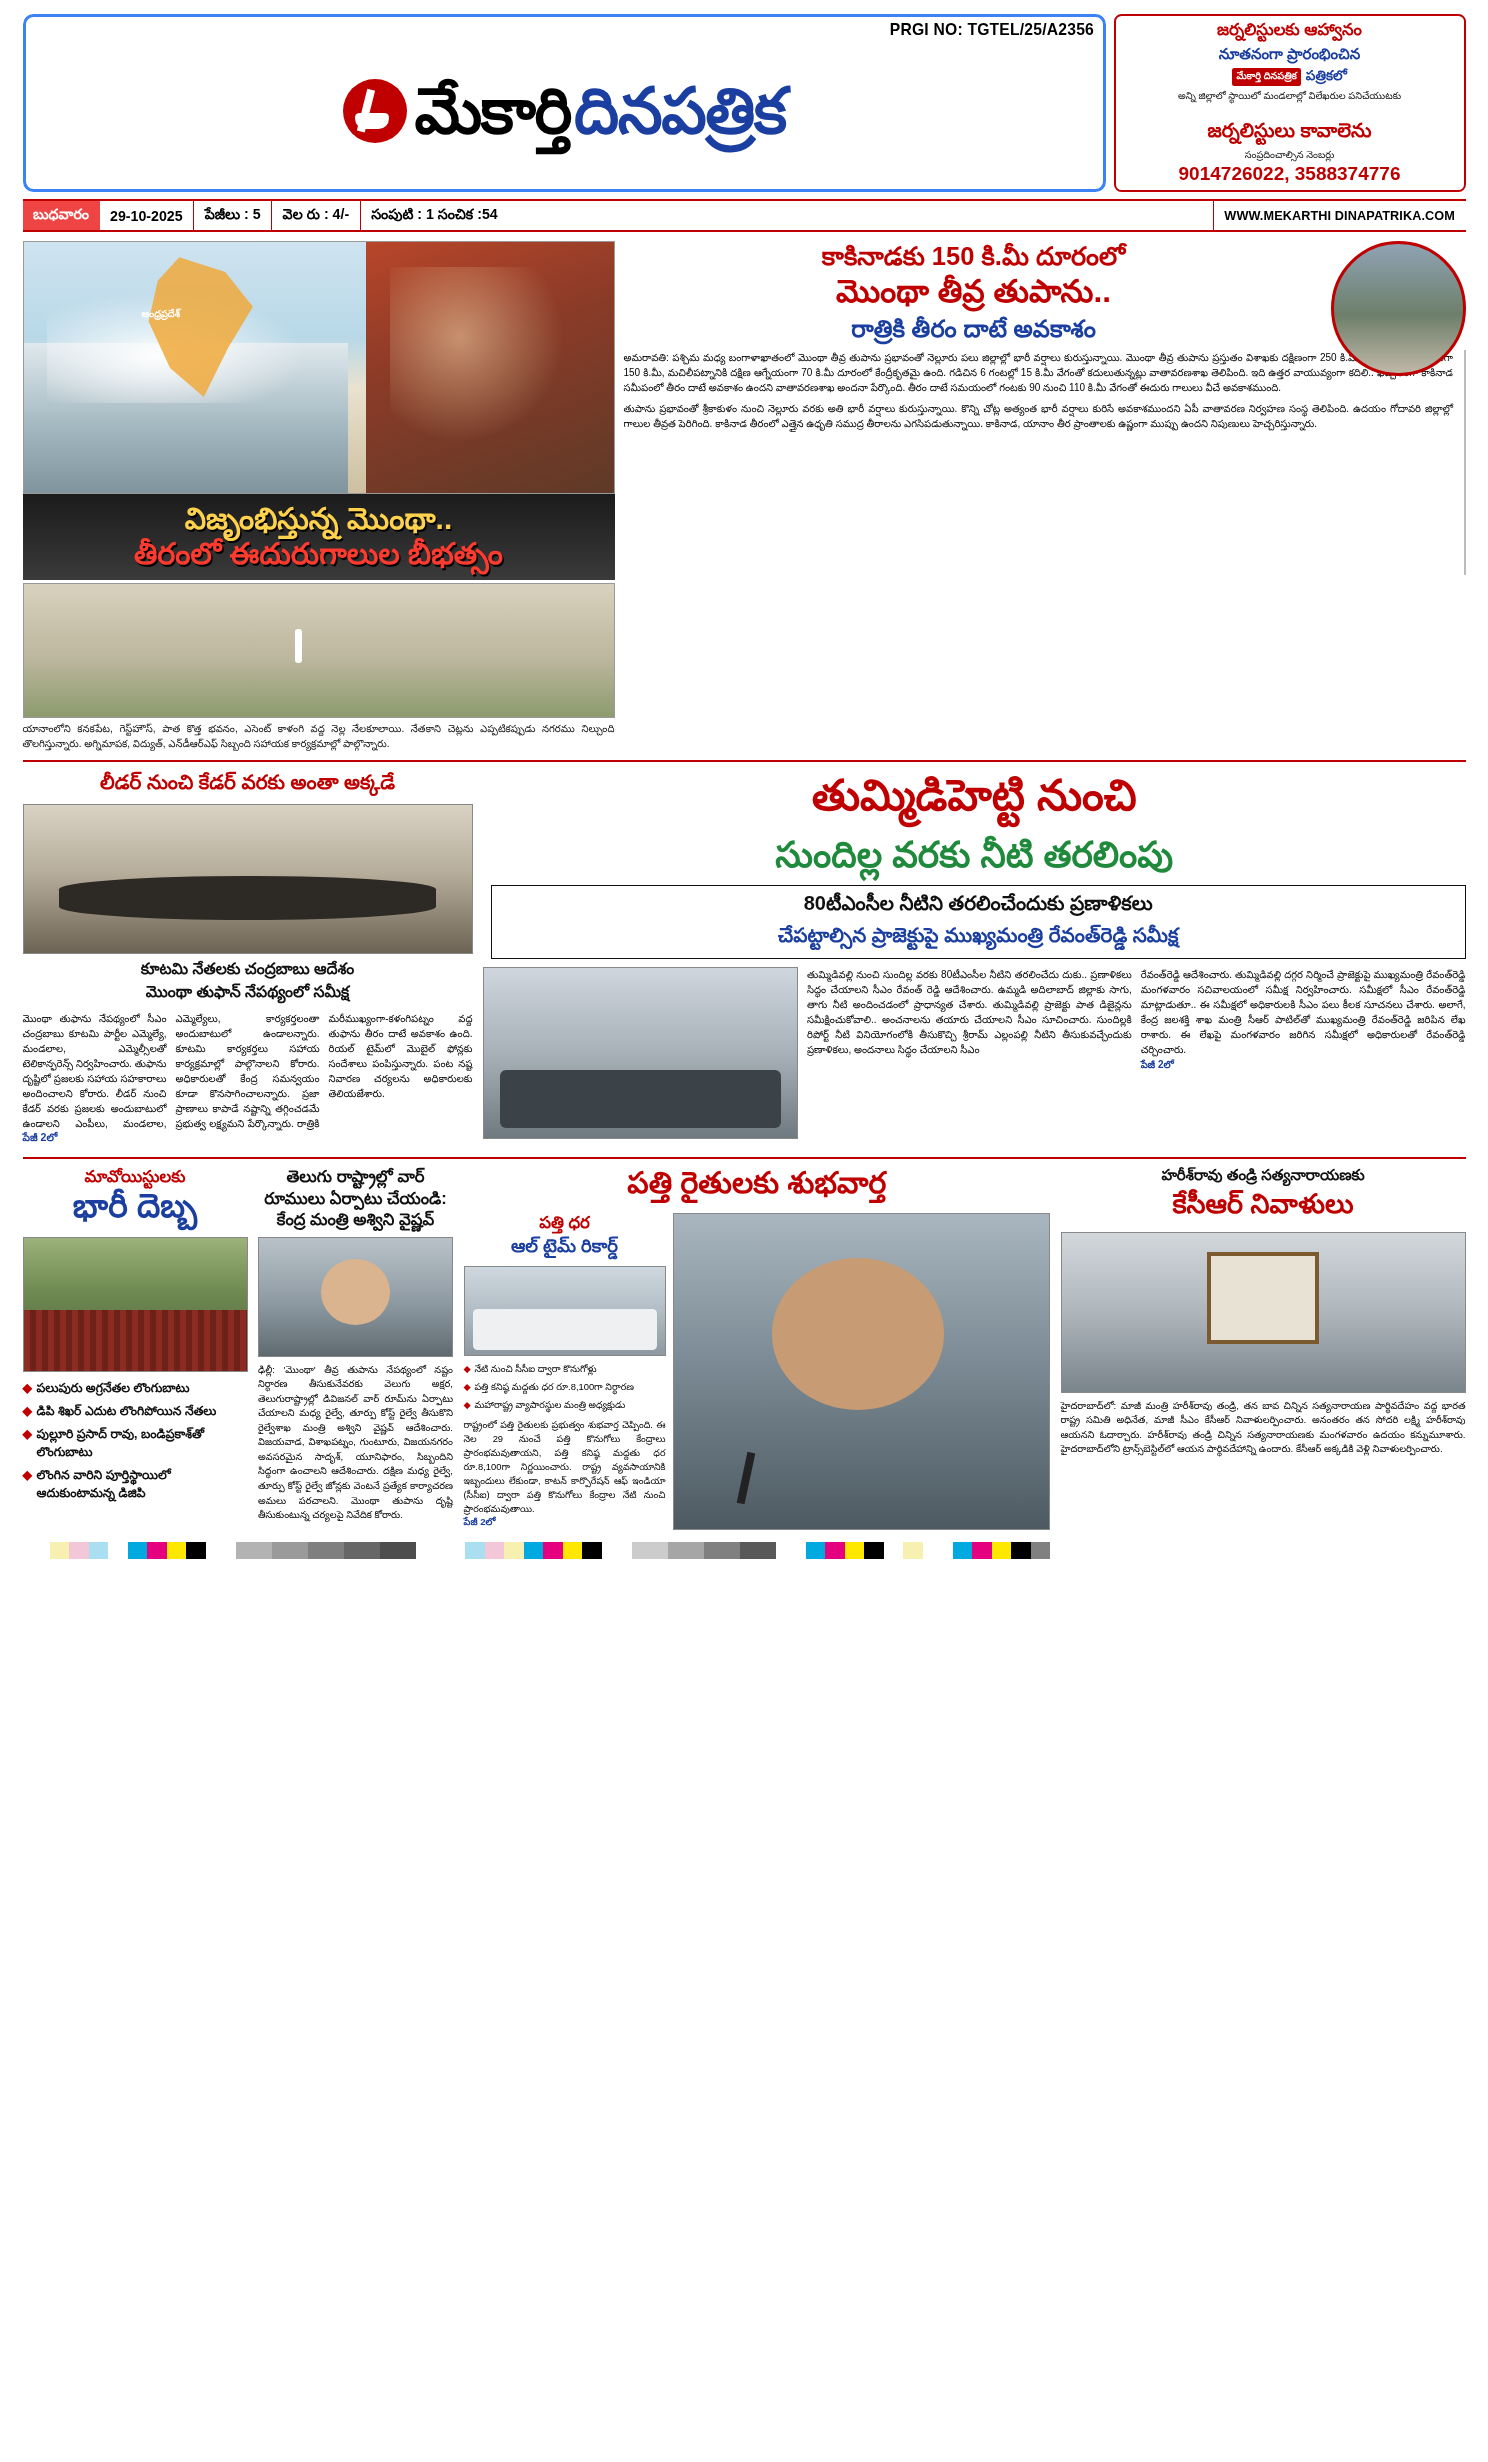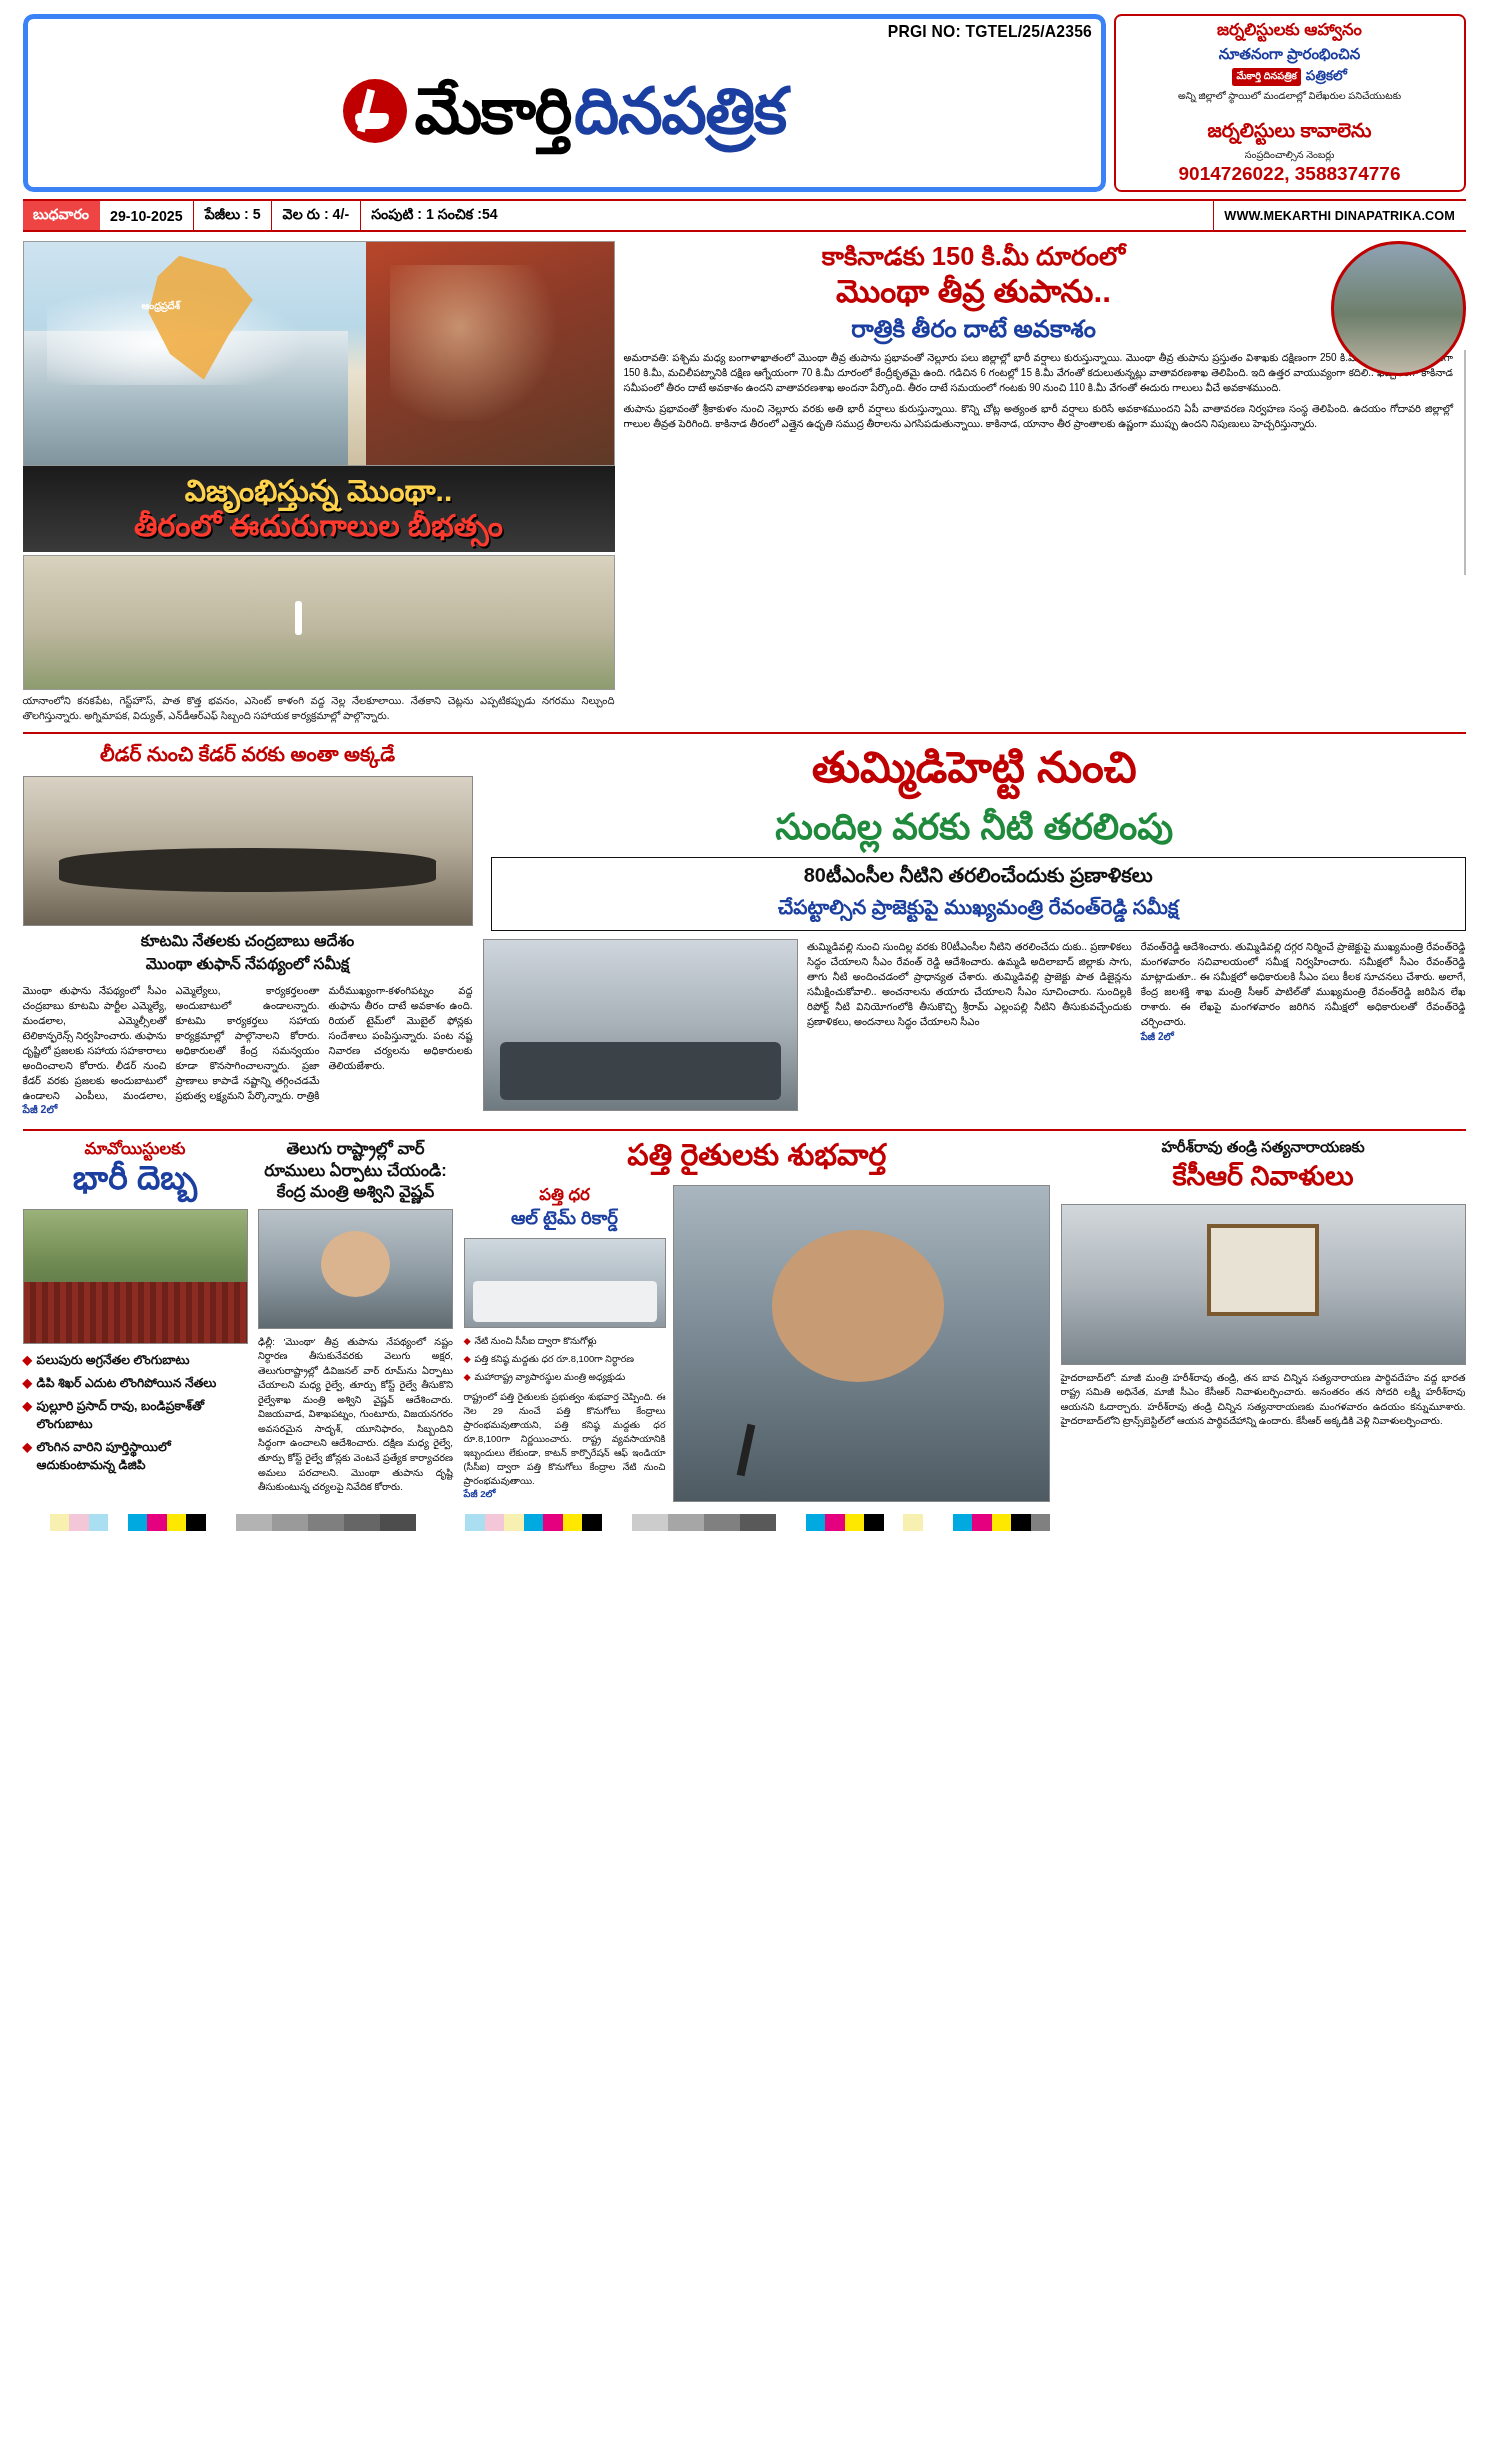--- a/index.html
+++ b/index.html
@@ -8,21 +8,21 @@
     font-family: "Liberation Sans", sans-serif;
     background: #ffffff;
     color: #000;
   }
   .page { width: 1488px; padding: 13.5px 22.5px 7.5px 22.5px; }
 
   
   .masthead { display: flex; align-items: stretch; gap: 7.5px; }
   .masthead-left {
     flex: 1 1 auto;
-    border: 5px solid #3b82f6;
+    border: 3px solid #3b82f6;
     border-radius: 10.5px;
     padding: 4.5px 9px 7.5px 9px;
     position: relative;
     background: #fff;
     min-height: 150px;
     display: flex;
     flex-direction: column;
   }
   .prgi {
     text-align: right;
@@ -85,21 +85,21 @@
   }
   .infobar > div { display: flex; align-items: center; padding: 0 10.5px; }
   .ib-day { background: #ef4444; color: #fff; padding: 0 12px; }
   .ib-sep { border-left: 1.5px solid #c00000; }
   .ib-url { margin-left: auto; font-size: 12.7px; letter-spacing: 0.1px; }
 
   
   .lead { margin-top: 9px; display: flex; gap: 9px; border-bottom: 2.2px solid #c00000; padding-bottom: 9px; }
   .lead-left { flex: 0 0 592px; }
   .lead-photo {
-    height: 225px; border: 0.7px solid #999; position: relative; overflow: hidden;
+    height: 253px; border: 0.7px solid #999; position: relative; overflow: hidden;
     background: linear-gradient(180deg,#cfe3f0 0%, #b8d8e8 38%, #e9e2cf 58%, #cdbfa0 100%);
   }
   .photo-sea {
     position:absolute; left:0; top:40%; width: 55%; height: 60%;
     background: linear-gradient(180deg,#dfe9ee,#9fb4bd 60%, #7f949c);
   }
   .photo-spray {
     position:absolute; left:4%; top:18%; width: 46%; height: 46%;
     background: radial-gradient(ellipse at 40% 60%, rgba(255,255,255,.95), rgba(255,255,255,0) 65%);
   }

